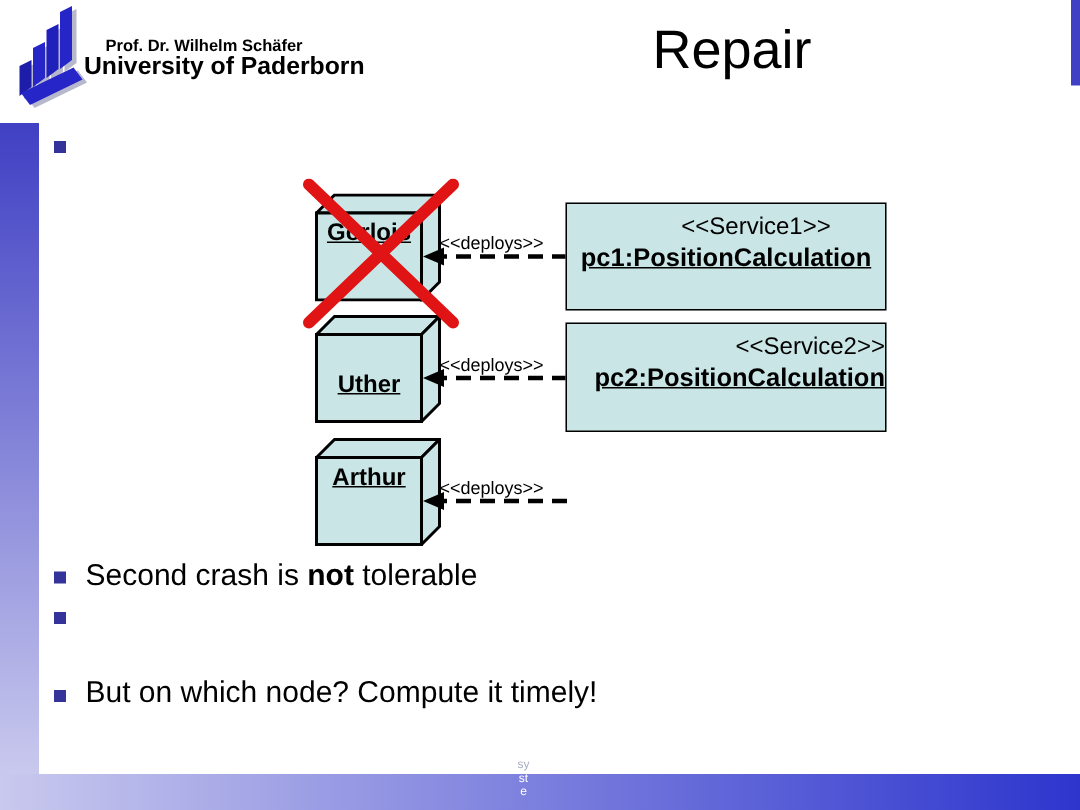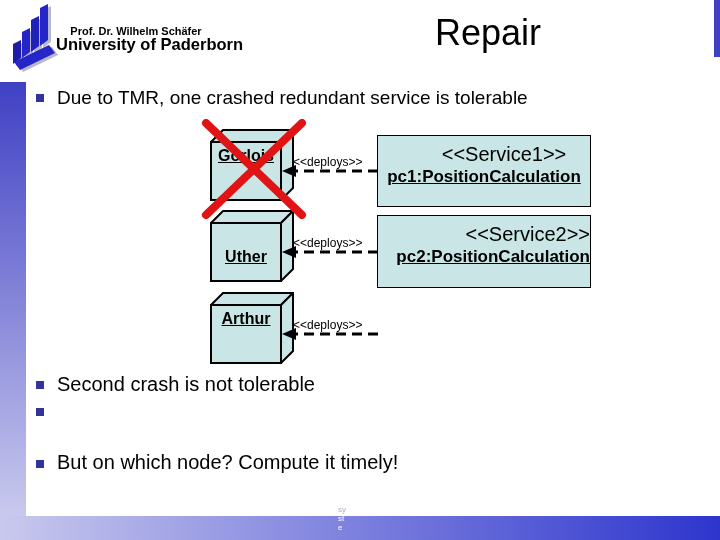--- a/index.html
+++ b/index.html
@@ -18,40 +18,40 @@
   .uni-name{position:absolute;left:56px;top:3px;font-size:16.5px;font-weight:bold;white-space:nowrap;margin-top:32px;}
   .uni-sub{position:absolute;left:56px;top:25px;width:160px;text-align:center;
            font-size:11px;font-weight:bold;line-height:12.5px;}
   .title{position:absolute;left:408px;top:12px;width:160px;text-align:center;font-size:36px;font-weight:400;}
 
   
   .sq{position:absolute;width:8px;height:8px;background:var(--bullet_navy);}
   .b-top-text{position:absolute;left:57px;top:87px;font-size:19px;}
   .b-text{position:absolute;left:57px;font-size:20px;line-height:25px;}
   .b2{top:372px;} .b3{top:398px;width:648px;} .b4{top:450px;}
-  .bold{font-weight:normal;}
+  .bold{font-weight:bold;}
 
   
   .nodebox{position:absolute;width:84px;height:72px;left:210px;}
   .nodebox polygon,.nodebox rect{fill:var(--node_fill);stroke:#000;stroke-width:2;}
   .node-label{position:absolute;left:212px;width:68px;text-align:center;
               font-size:16px;font-weight:bold;text-decoration:underline;}
   .deploys{position:absolute;left:293px;width:64px;text-align:center;font-size:12px;white-space:nowrap;}
   .arrow{position:absolute;left:282px;width:96px;height:14px;}
   .arrow line{stroke:#000;stroke-width:3;}
   .arrow polygon{fill:#000;}
   .service{position:absolute;left:377px;width:214px;background:var(--node_fill);
            border:1.5px solid #000;box-sizing:border-box;text-align:center;}
-  .stereo{display:block;margin-top:7px;font-size:20px;margin-left:40px;}
+  .stereo{display:block;margin-top:7px;font-size:16px;margin-left:40px;}
   .inst{display:block;margin-top:1px;font-size:17px;font-weight:bold;text-decoration:underline;}
   .crash-x{position:absolute;left:201px;top:119px;width:106px;height:102px;z-index:3;}
   .crash-x line{stroke:var(--crash_red);stroke-width:8;stroke-linecap:round;}
 
   
-  .footer-frag{position:absolute;left:338px;top:505px;width:22px;text-align:left;
+  .footer-frag{position:absolute;left:338px;top:505px;width:22px;text-align:center;
                font-size:8px;line-height:9px;color:#fff;z-index:2;}
   .footer-frag .l0{color:#a8aec4;}
 </style>
 </head>
 <body>
 
 <div class="slide">
 
   <div class="left-bar"></div>
   <div class="bottom-bar"></div>
@@ -69,21 +69,20 @@
     <polygon points="7,42 15,38 15,56 7,62" fill="#1d1daa"></polygon>
     <polygon points="8,60 43,43 49,51 14,68" fill="#2525c8"></polygon>
   </svg>
   <div class="uni-name">University of Paderborn</div>
   <div class="uni-sub">
     <div>Prof. Dr. Wilhelm Schäfer</div>
   </div>
   <div class="title">Repair</div>
 
   <div class="sq" style="left:36px;top:94px;"></div>
-  <div class="b-top-text">Due to TMR, one crashed redundant service is tolerable</div>
 
   <svg class="nodebox" style="top:129px;" viewBox="0 0 84 72">
     <polygon points="1,13 13,1 83,1 71,13"></polygon>
       <polygon points="71,13 83,1 83,59 71,71"></polygon>
     <rect x="1" y="13" width="70" height="58"></rect>
   </svg>
   <div class="node-label" style="top:147px;">Gorlois</div>
   <svg class="crash-x" viewBox="0 0 106 102">
     <line x1="5" y1="4" x2="101" y2="96"></line>
       <line x1="101" y1="4" x2="5" y2="96"></line>

